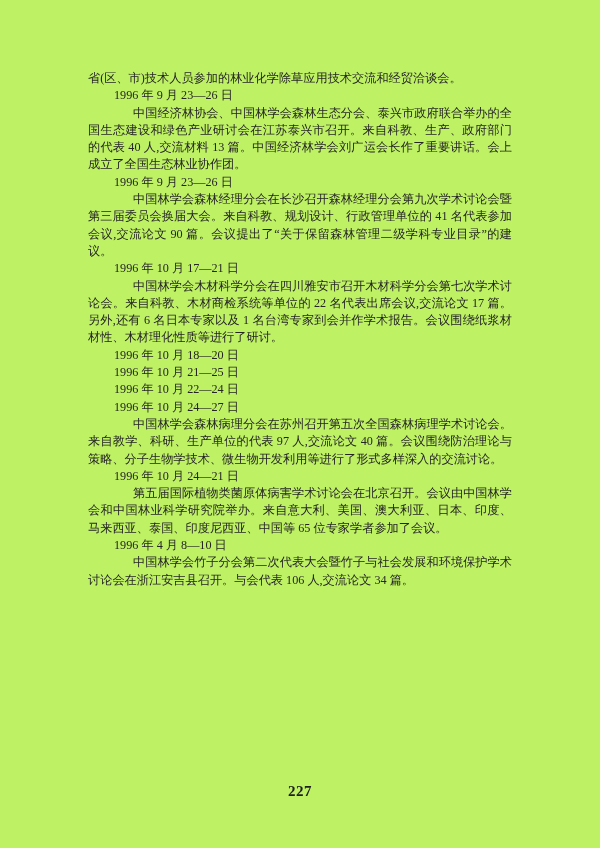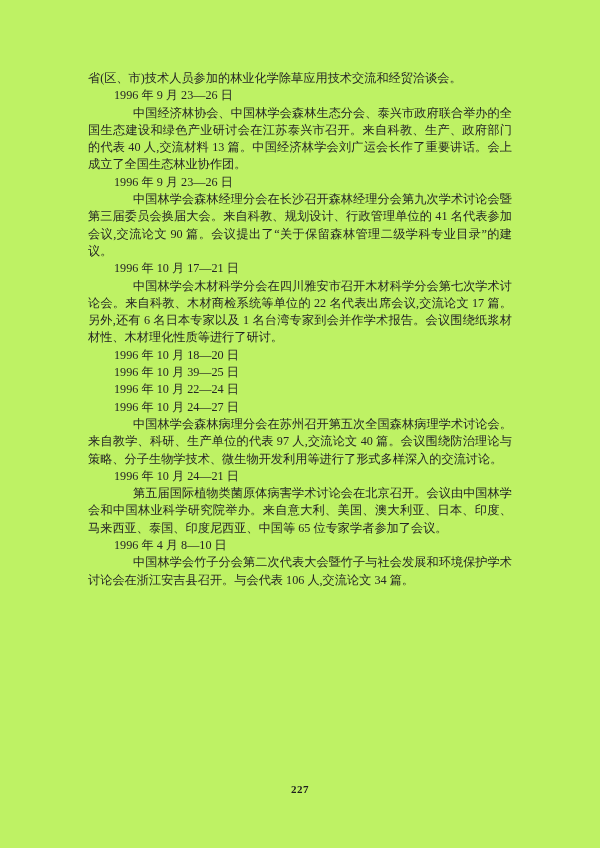--- a/index.html
+++ b/index.html
@@ -39,21 +39,21 @@
   }
   p.body {
     text-indent: 45px;
   }
   .page-number {
     position: absolute;
     left: 88px;
     top: 783px;
     width: 424px;
     text-align: center;
-    font-size: 11px;
+    font-size: 15px;
     font-weight: bold;
     letter-spacing: 0.5px;
     color: #1e1e1e;
     font-family: "Liberation Serif", "DejaVu Serif", serif;
   }
 </style>
 </head>
 <body>
 
 <div class="page">
@@ -74,21 +74,21 @@
     <div>
       <p class="date">1996 年 10 月 17—21 日</p>
       <p class="body">中国林学会木材科学分会在四川雅安市召开木材科学分会第七次学术讨论会。来自科教、木材商检系统等单位的 22 名代表出席会议,交流论文 17 篇。另外,还有 6 名日本专家以及 1 名台湾专家到会并作学术报告。会议围绕纸浆材材性、木材理化性质等进行了研讨。</p>
     </div>
 
     <div>
       <p class="date">1996 年 10 月 18—20 日</p>
     </div>
 
     <div>
-      <p class="date">1996 年 10 月 39—25 日</p>
+      <p class="date">1996 年 10 月 21—25 日</p>
     </div>
 
     <div>
       <p class="date">1996 年 10 月 22—24 日</p>
     </div>
 
     <div>
       <p class="date">1996 年 10 月 24—27 日</p>
       <p class="body">中国林学会森林病理分会在苏州召开第五次全国森林病理学术讨论会。来自教学、科研、生产单位的代表 97 人,交流论文 40 篇。会议围绕防治理论与策略、分子生物学技术、微生物开发利用等进行了形式多样深入的交流讨论。</p>
     </div>

